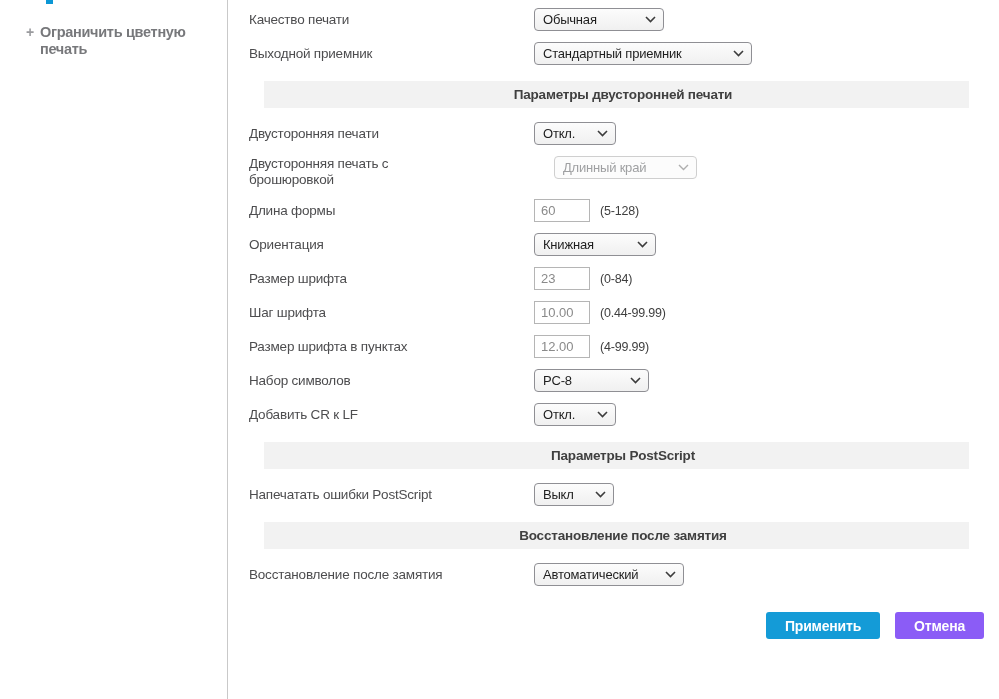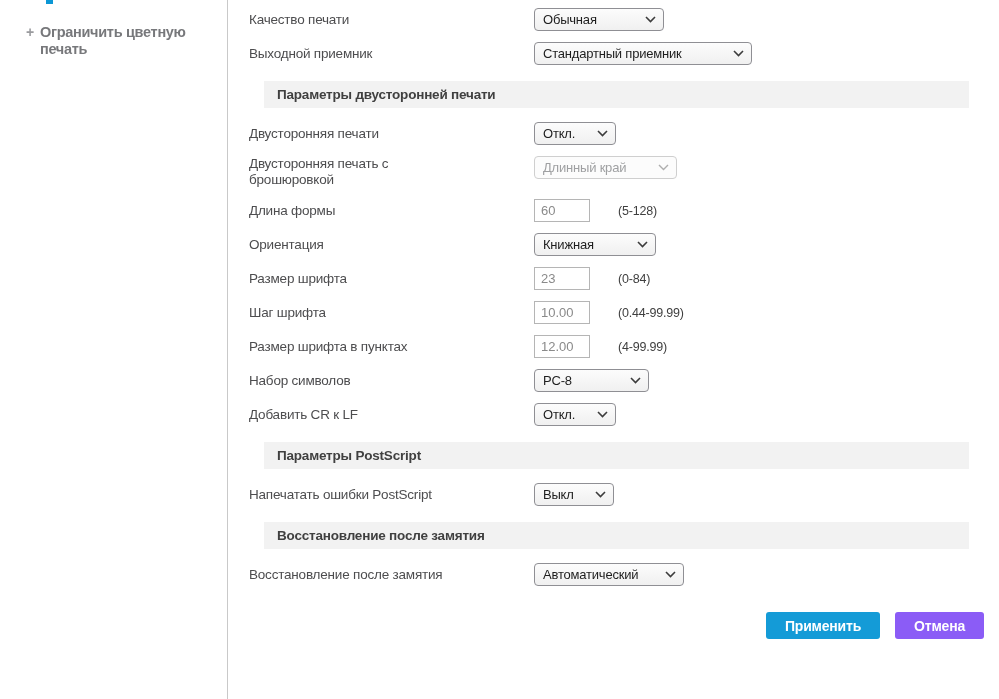--- a/index.html
+++ b/index.html
@@ -22,36 +22,36 @@
 
   
   .main { flex:1 1 auto; padding:8px 7px 0 21px; letter-spacing:-0.2px; }
   .row { display:flex; align-items:center; min-height:23px;
     margin-bottom:11px; }
   .row.top-align { align-items:flex-start; }
   .lbl { width:285px; padding-right:10px; font-size:13.5px; color:#4d4d4f;
     line-height:16px; }
 
   .band { height:27px; width:705px; margin:16px 0 14px 15px;
-    background:#f2f2f2; display:flex; align-items:center; padding-left:13px; }
+    background:#f2f2f2; display:flex; align-items:center; padding-left:13px;justify-content:center; }
   .band .band-title { font-size:13.5px; font-weight:bold; color:#404040; }
 
   .sel { height:23px; display:inline-flex; align-items:center;
     padding:0 7px 0 8px; border:1px solid #8f8f94; border-radius:4px;
     background:linear-gradient(#fcfcfc,#f0f0f0); cursor:pointer; }
   .sel .sel-txt { font-size:13px; color:#1e1e1e; white-space:nowrap;
     flex:1 1 auto; }
   .sel .chev { margin-left:8px; display:flex; align-items:center; }
-  .sel.disabled { border-color:#cfcfcf; background:#fcfcfc; cursor:default; }
+  .sel.disabled { border-color:#cfcfcf; background:#fcfcfc; cursor:default;margin-left:20px; }
   .sel.disabled .sel-txt { color:#9fa0a2; }
 
   .txt-input { width:56px; height:23px; border:1px solid #b5b5b5;
     background:#fff; padding:0 6px; font-size:13px; color:#8a8a8a;
     font-family:"Liberation Sans","DejaVu Sans",sans-serif; }
-  .hint { margin-left:28px; font-size:12.5px; color:#3f3f3f; }
+  .hint { margin-left:10px; font-size:12.5px; color:#3f3f3f; }
 
   .btn-row { width:720px; margin-left:15px; margin-top:26px; display:flex;
     justify-content:flex-end; gap:15px; }
   .btn { height:27px; padding:0 19px; border:none; border-radius:3px;
     font-weight:bold; font-size:14px; color:#fff; cursor:pointer;
     font-family:"Liberation Sans","DejaVu Sans",sans-serif;
     letter-spacing:-0.2px; }
   .btn.apply { background:#149bd7; }
   .btn.cancel { background:#8b5cf6; }
 </style>

